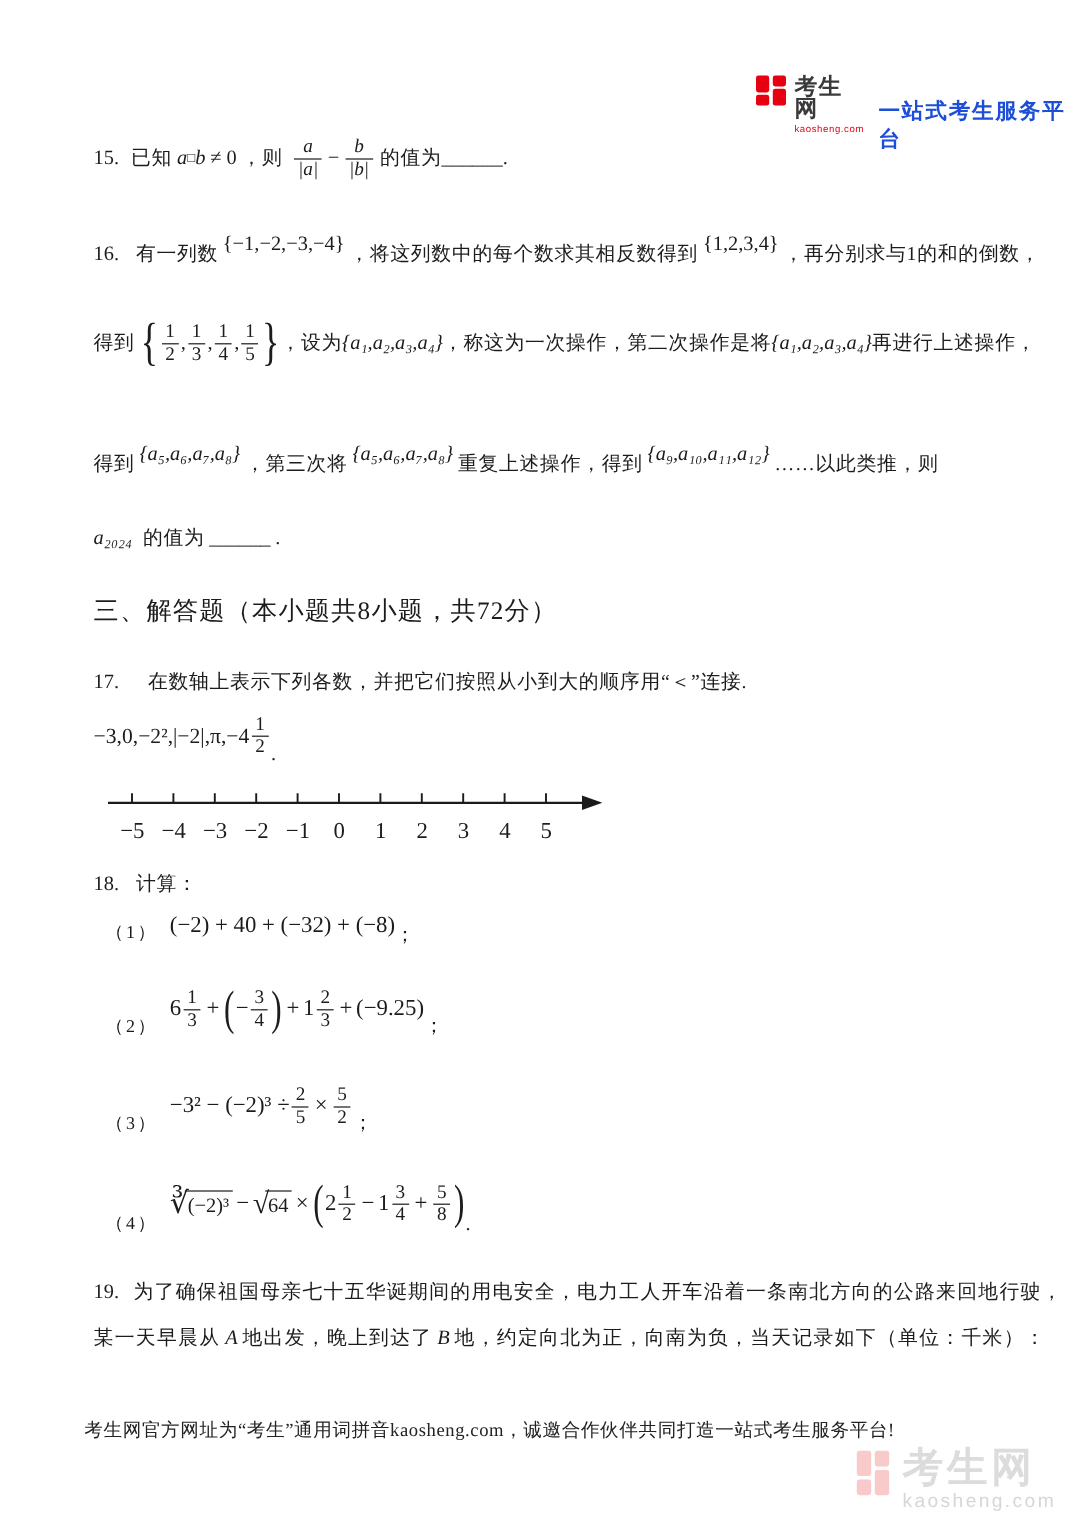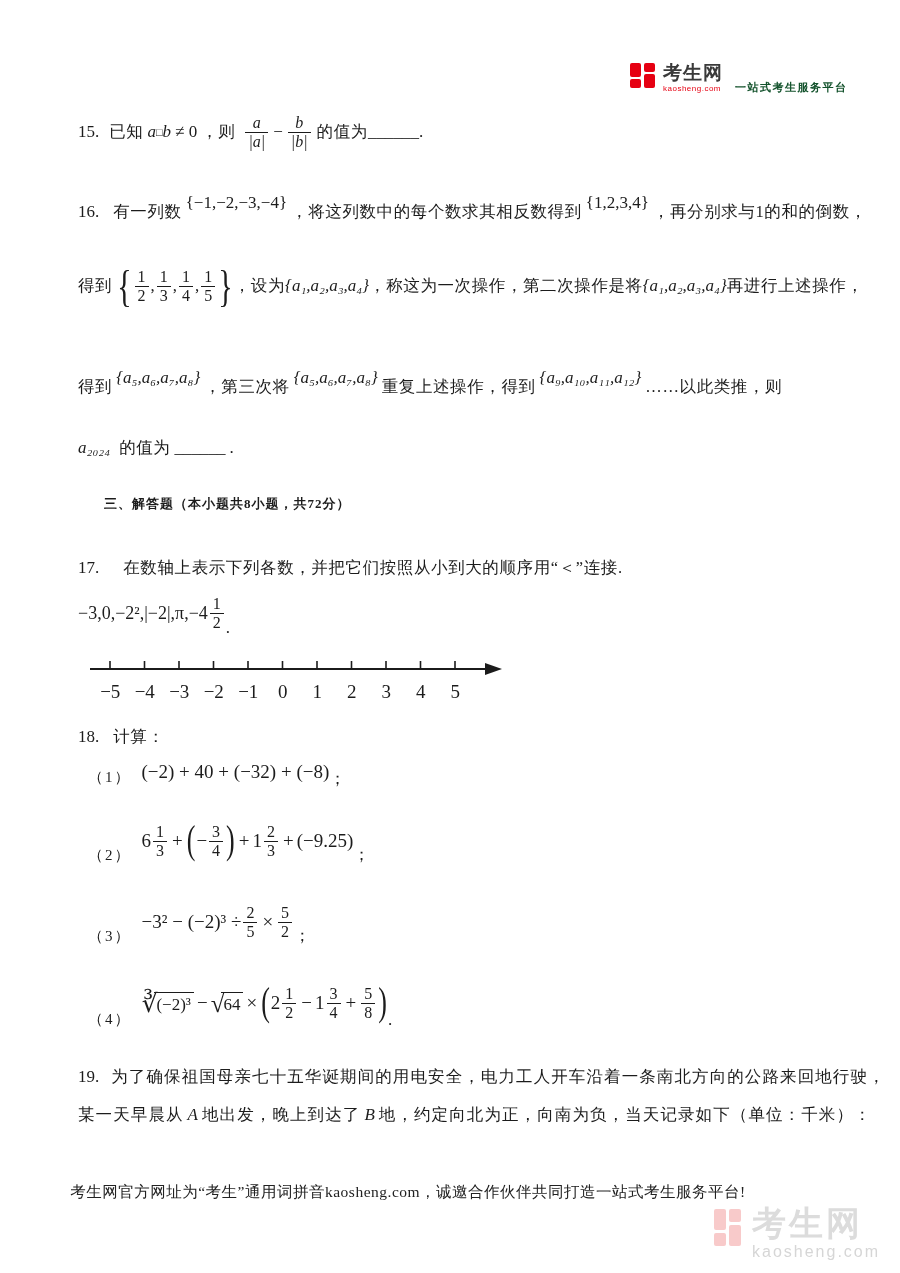--- a/index.html
+++ b/index.html
@@ -30,34 +30,34 @@
   .bp{display:inline-block;font-size:26px;line-height:1;transform:scaleY(1.55);
       vertical-align:middle;margin:0 1px;font-weight:400;}
   
   .radwrap{display:inline-flex;align-items:flex-start;vertical-align:middle;}
   .radsign{font-size:25px;line-height:1;}
   .radbar{border-top:1.5px solid #1b1b1b;font-size:17px;line-height:1.25;
           padding:1px 3px 0 2px;margin-left:-3px;margin-top:1px;}
   .itemlabel{font-size:15px;align-self:flex-end;padding-bottom:5px;margin-right:10px;letter-spacing:2px;}
   .expr{font-size:19px;display:inline-flex;align-items:center;}
   .expr .op{margin:0 3px;}
-  .sec-title{font-size:13px;font-weight:bold;letter-spacing:1px;margin-left:26px;}
+  .sec-title{font-size:21px;font-weight:normal;letter-spacing:1px;}
   .blankline{letter-spacing:0;}
   
   .logo{display:flex;align-items:flex-start;}
   .logo-icon{width:26px;height:27px;display:flex;gap:3px;margin-right:7px;}
   .logo-icon .col{display:flex;flex-direction:column;gap:2px;width:11px;}
   .blk{background:#e60012;border-radius:2px;}
   .lt{height:14px;} .lb{height:9px;} .rt{height:9px;} .rb{height:14px;}
   .logo-name{font-family:"Liberation Sans","DejaVu Sans",sans-serif;font-weight:bold;
              font-size:19px;color:#3a3a3a;letter-spacing:1px;line-height:1;}
   .logo-domain{font-family:"Liberation Sans","DejaVu Sans",sans-serif;font-size:8px;
                color:#e60012;letter-spacing:0.5px;margin-top:2px;}
   .logo-tagline{font-family:"Liberation Sans","DejaVu Sans",sans-serif;font-weight:bold;
-                font-size:11px;color:#14532d;letter-spacing:1.5px;margin:17px 0 0 12px;}
+                font-size:18px;color:#1d4ed8;letter-spacing:1.5px;margin:17px 0 0 12px;}
   
   .footer{width:816px;text-align:center;font-size:15.5px;letter-spacing:0.5px;color:#222;}
   
   .wm{display:flex;align-items:flex-start;opacity:1;}
   .wm-icon{width:28px;height:41px;display:flex;gap:3px;margin-right:10px;margin-top:3px;}
   .wm-icon .col{display:flex;flex-direction:column;gap:3px;width:12px;}
   .wblk{background:#f8caca;border-radius:2px;}
   .wlt{height:21px;} .wlb{height:13px;} .wrt{height:13px;} .wrb{height:21px;}
   .wm-name{font-family:"Liberation Sans","DejaVu Sans",sans-serif;font-weight:bold;
            font-size:34px;color:#dcdcdc;letter-spacing:3px;line-height:1;}

